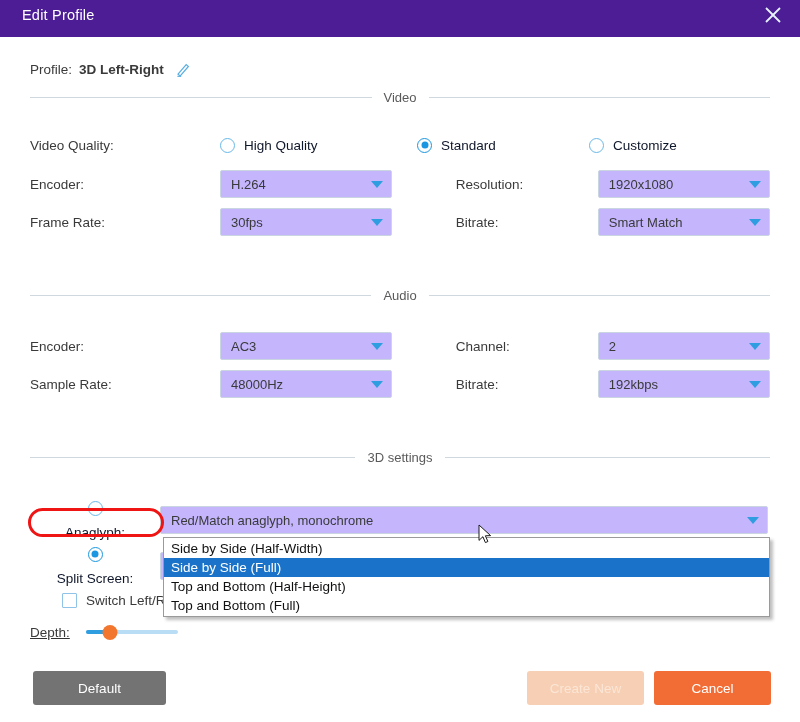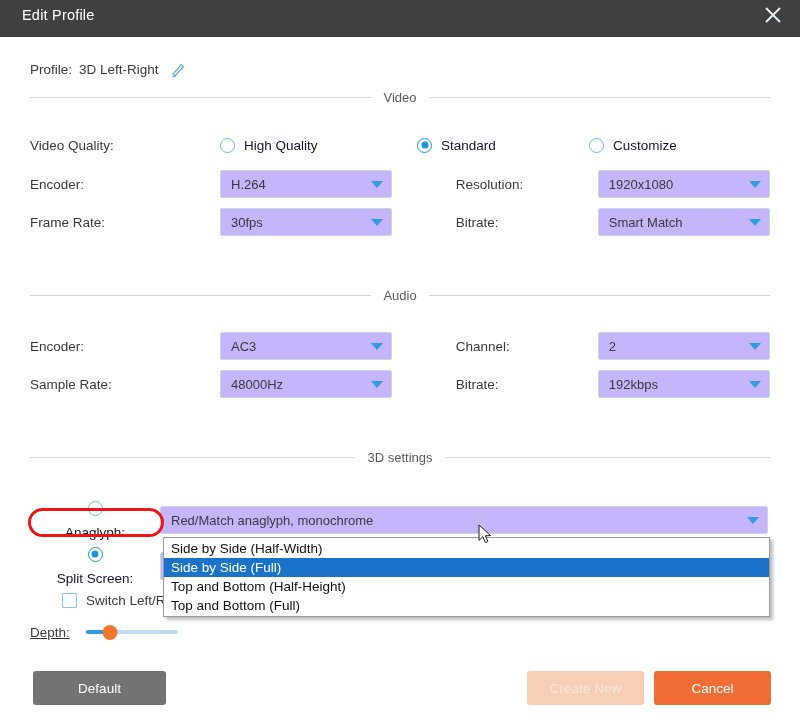--- a/index.html
+++ b/index.html
@@ -13,21 +13,21 @@
     font-family: "Liberation Sans", sans-serif;
     font-size: 13.5px;
     color: #333333;
     overflow: hidden;
     position: relative;
   }
 
   
   .titlebar {
     height: 37px;
-    background: #404040;
+    background: #4c1d95;
     display: flex;
     align-items: center;
     justify-content: space-between;
     padding: 0 0 8px 22px;
     box-sizing: border-box;
     gap: 44px;
   }
   .titlebar-text {
     color: #ffffff;
     font-size: 14.5px;
@@ -53,21 +53,21 @@
 
   .profile-row {
     display: flex;
     align-items: center;
     height: 46px;
     padding-top: 18px;
     box-sizing: border-box;
     gap: 7px;
   }
   .profile-label { color:#3a3a3a; font-size:13.5px; }
-  .profile-value { color:#3a3a3a; font-size:13.5px; }
+  .profile-value { color:#3a3a3a; font-size:13.5px;font-weight:bold; }
   .pencil-icon { margin-left: 4px; cursor:pointer; display:flex; align-items:center; }
 
   
   .section-sep {
     display: flex;
     align-items: center;
     gap: 12px;
     height: 20px;
     margin-top: 4px;
   }

